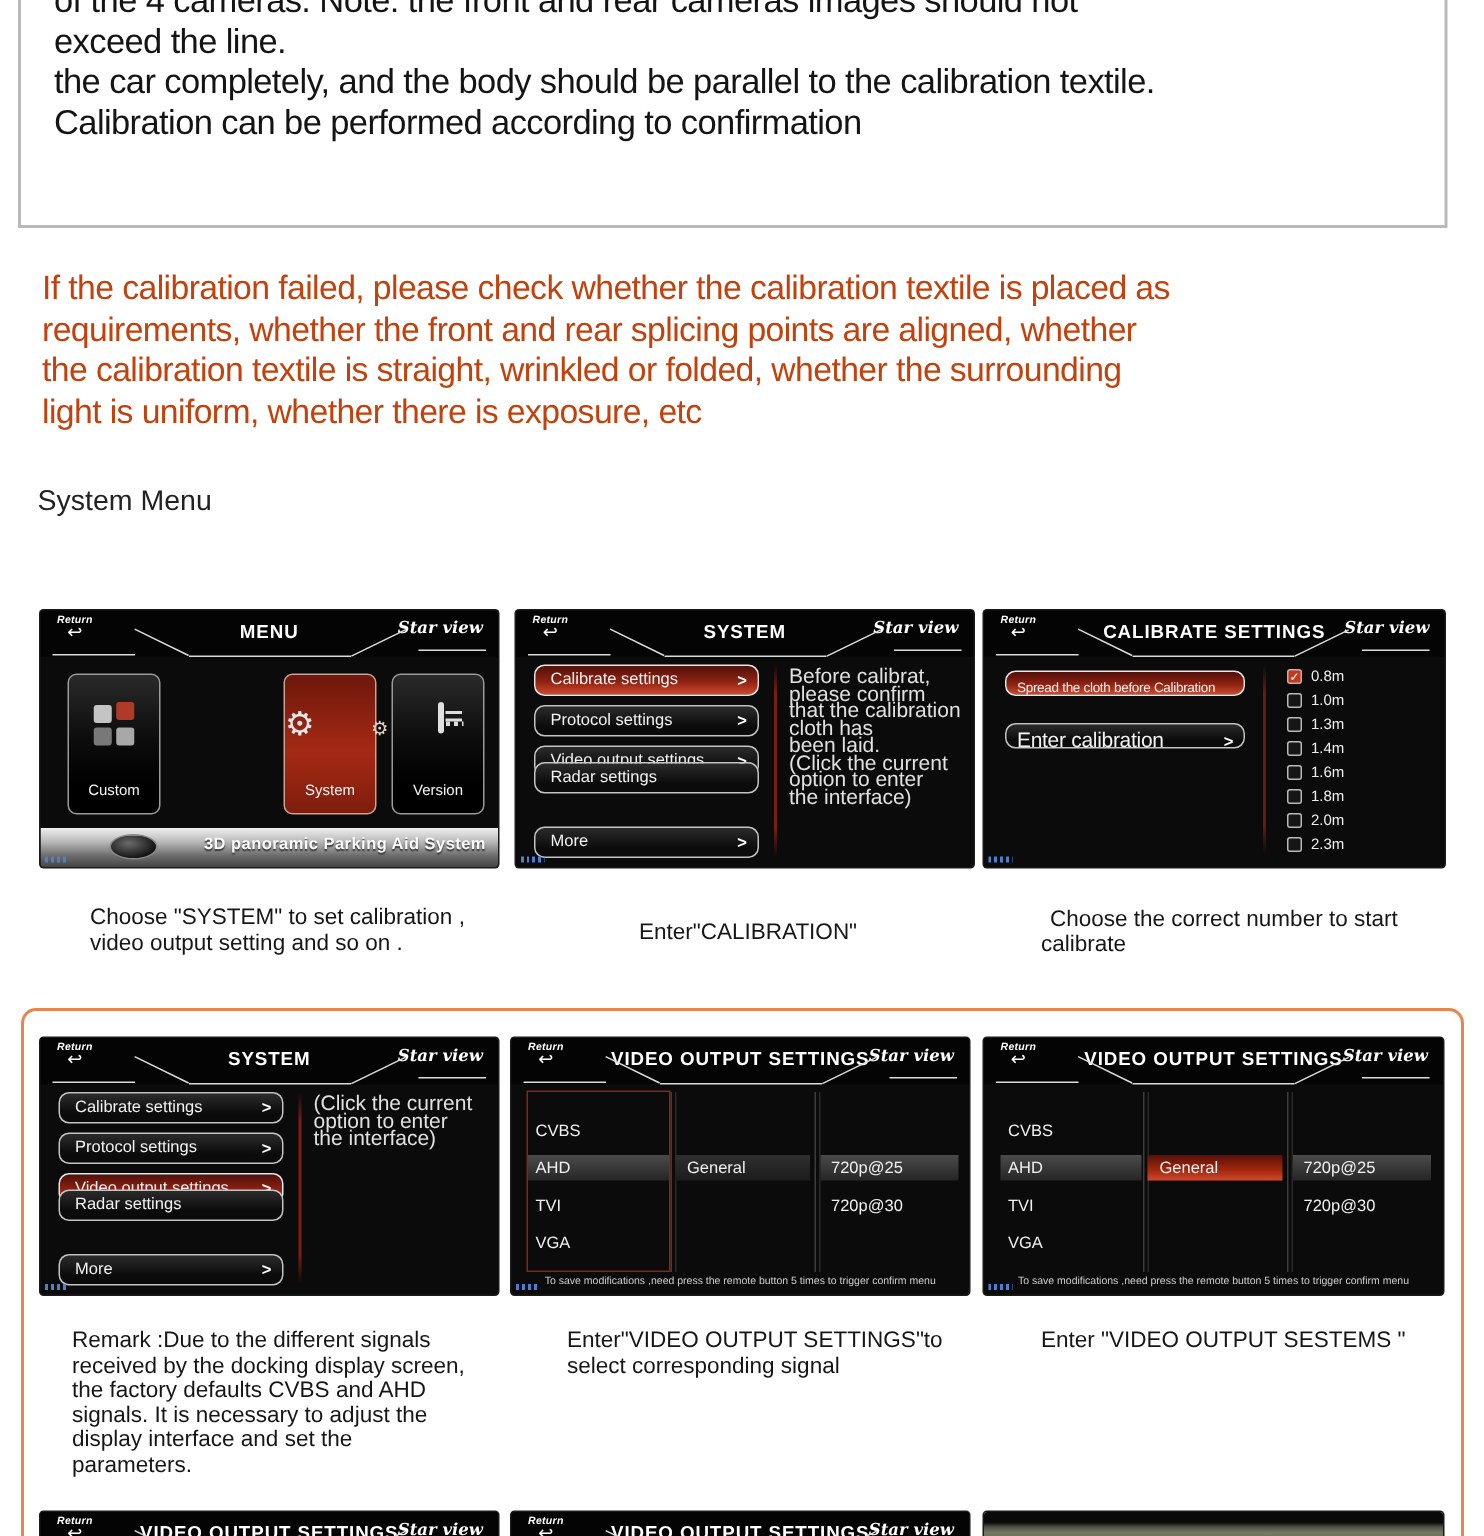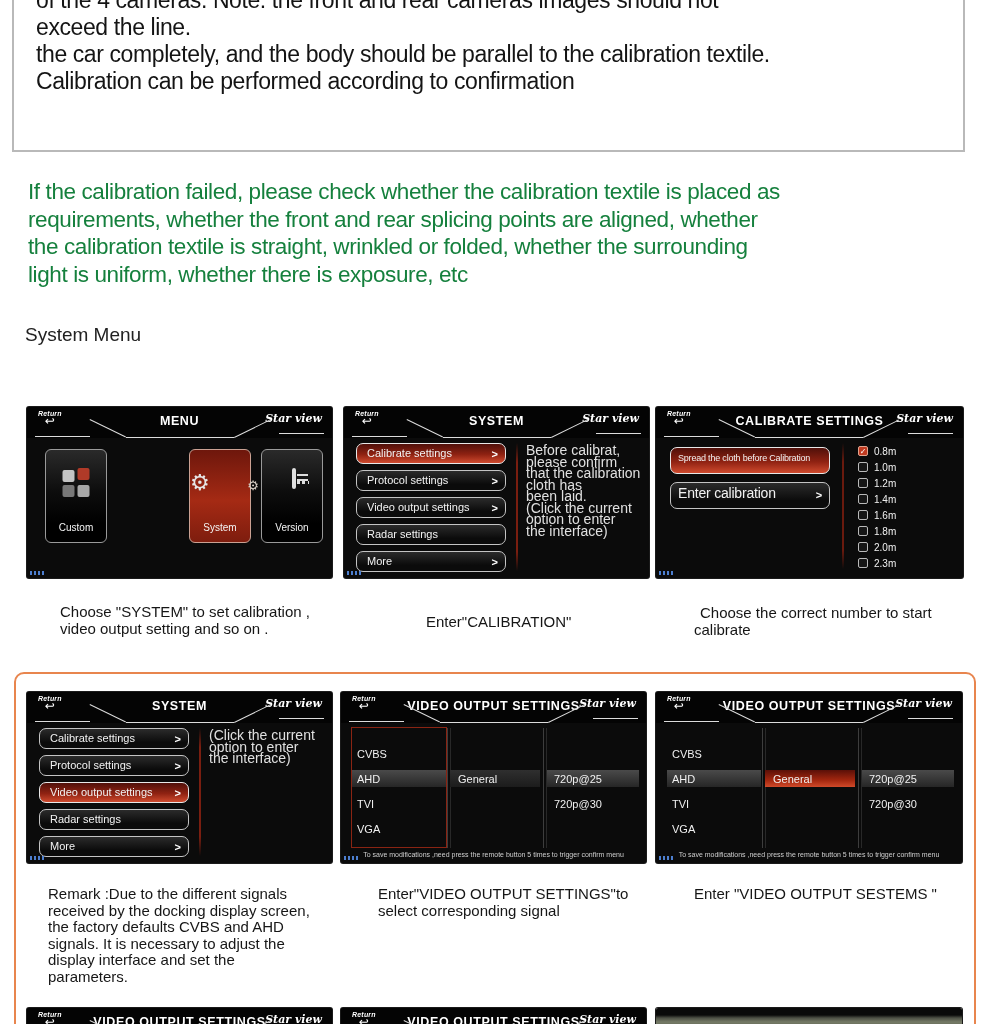--- a/index.html
+++ b/index.html
@@ -7,21 +7,21 @@
   body { position:relative; width:989px; height:1024px; overflow:hidden; background:#ffffff;
          font-family:"Liberation Sans", sans-serif; }
 
   
   .topbox { position:absolute; left:12px; top:-75px; width:953px; height:227px;
             background:#fff; border:2px solid #b9b9b9; padding:60px 22px 0 22px; }
   .topline { font-size:23px; line-height:27px; letter-spacing:-0.4px; color:#141414; }
 
   
   .warning { position:absolute; left:28px; top:178px; width:945px; }
-  .warnline { font-size:22.5px; line-height:27.5px; letter-spacing:-0.4px; color:#15803d; }
+  .warnline { font-size:22.5px; line-height:27.5px; letter-spacing:-0.4px; color:#c2410c; }
 
   .section-title { position:absolute; left:25px; top:324px; font-size:19px; font-weight:normal; color:#222; }
 
   
   .orange-frame { position:absolute; left:14px; top:672px; width:962px; height:420px;
                   border:2px solid #e8854e; border-radius:10px; }
 
   
   .screen { position:absolute; width:305px; height:171px; background:#0b0b0b; overflow:hidden;
             border-radius:2px; box-shadow:0 0 0 1px #1a1a1a; }
@@ -70,27 +70,27 @@
                  border:1px solid #8a8a8a; background:radial-gradient(ellipse at 40% 35%, #6a6a6a, #101010 75%); }
   .footer-tag { position:absolute; right:8px; top:5px; font-size:11px; font-weight:bold; color:#fafafa;
                 text-shadow:0 1px 1px #333; letter-spacing:0.3px; }
 
   
   .mbtn { position:absolute; left:12px; width:150px; height:21px; border:1px solid #c4c4c4; border-radius:7px;
           background:linear-gradient(180deg,#2b2b2b,#0b0b0b 70%); color:#f2f2f2; font-size:11px;
           line-height:19px; padding-left:10px; cursor:pointer; }
   .mbtn .arr { position:absolute; right:7px; top:1px; font-weight:bold; font-size:11px; color:#fff; }
   .mbtn.sel { background:linear-gradient(180deg,#50100a 0%,#8f2212 55%,#cf4a2e 100%); border-color:#e8e8e8; }
-  .r0{top:36px;} .r1x{top:63px;} .r2x{top:90px;} .r3x{top:117px;} .r4x{top:144px;}
+  .r0{top:36px;} .r1x{top:63px;} .r2x{top:90px;} .r3x{top:101px;} .r4x{top:144px;}
   .vdiv { position:absolute; left:172px; top:36px; width:2px; height:128px;
           background:linear-gradient(180deg,transparent,#7a1e10 15%,#7a1e10 85%,transparent); }
   .note { position:absolute; left:182px; right:6px; top:38px; color:#e0e0e0; font-size:14px; line-height:11.5px; }
 
   
-  .cbtn { position:absolute; left:14px; width:160px; height:27px; border:1px solid #c4c4c4; border-radius:7px;
+  .cbtn { position:absolute; left:14px; width:160px; height:17px; border:1px solid #c4c4c4; border-radius:7px;
           background:linear-gradient(180deg,#2b2b2b,#0b0b0b 70%); color:#f2f2f2; font-size:9px;
           letter-spacing:-0.2px; line-height:21px; padding-left:7px; cursor:pointer; }
   .cbtn.sel { background:linear-gradient(180deg,#50100a 0%,#8f2212 55%,#cf4a2e 100%); border-color:#e8e8e8; }
   .cbtn .arr { position:absolute; right:7px; top:2px; font-weight:bold; font-size:11px; color:#fff; }
   .cb1 { top:40px; } .cb2 { top:75px; }
   .vdiv2 { position:absolute; left:186px; top:36px; width:2px; height:126px;
            background:linear-gradient(180deg,transparent,#6a1a0e 15%,#6a1a0e 85%,transparent); }
   .chk-row { position:absolute; left:202px; display:flex; align-items:center; gap:6px; height:12px; cursor:pointer; }
   .chk-box { width:10px; height:10px; border:1px solid #b9b9b9; border-radius:2px; background:#161616;
              font-size:8px; line-height:9px; color:#fff; text-align:center; }
@@ -172,20 +172,24 @@
     <span class="tile-label">Custom</span>
   </div>
   <div class="tile sel" style="left:162px">
     <span class="tile-icon icon-gear">⚙<b>⚙</b></span>
     <span class="tile-label">System</span>
   </div>
   <div class="tile" style="left:234px">
     <span class="tile-icon icon-doc"><i></i><i></i><span class="dots"></span></span>
     <span class="tile-label">Version</span>
   </div>
+  <div class="menu-footer">
+    <span class="footer-logo"></span>
+    <span class="footer-tag">3D panoramic Parking Aid System</span>
+  </div>
   <span class="wm"></span>
 </div>
 
 <div class="screen s2">
   <div class="scr-header">
     <div class="return-btn">
       <span class="return-label">Return</span>
       <span class="return-arrow">↩</span>
     </div>
     <div class="scr-title">SYSTEM</div>
@@ -246,21 +250,21 @@
   <div class="chk-row" style="top:38px">
       <span class="chk-box checked"></span>
       <span class="chk-label">0.8m</span>
     </div>
   <div class="chk-row" style="top:54px">
       <span class="chk-box"></span>
       <span class="chk-label">1.0m</span>
     </div>
   <div class="chk-row" style="top:70px">
       <span class="chk-box"></span>
-      <span class="chk-label">1.2m</span>
+      <span class="chk-label">1.3m</span>
     </div>
   <div class="chk-row" style="top:86px">
       <span class="chk-box"></span>
       <span class="chk-label">1.4m</span>
     </div>
   <div class="chk-row" style="top:102px">
       <span class="chk-box"></span>
       <span class="chk-label">1.6m</span>
     </div>
   <div class="chk-row" style="top:118px">

